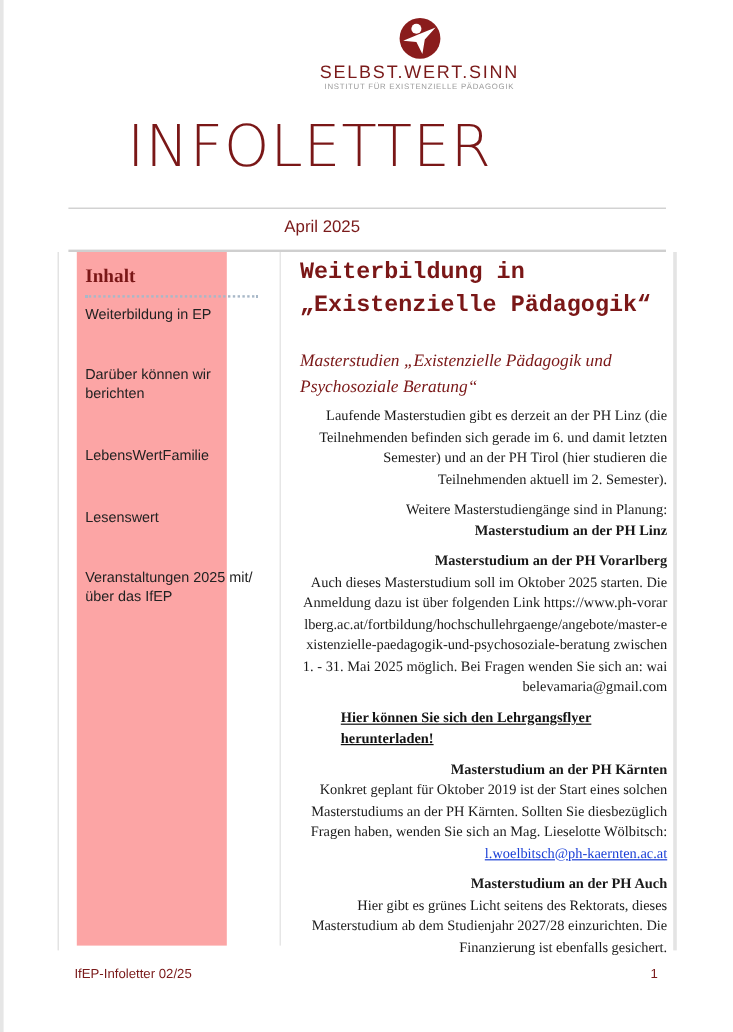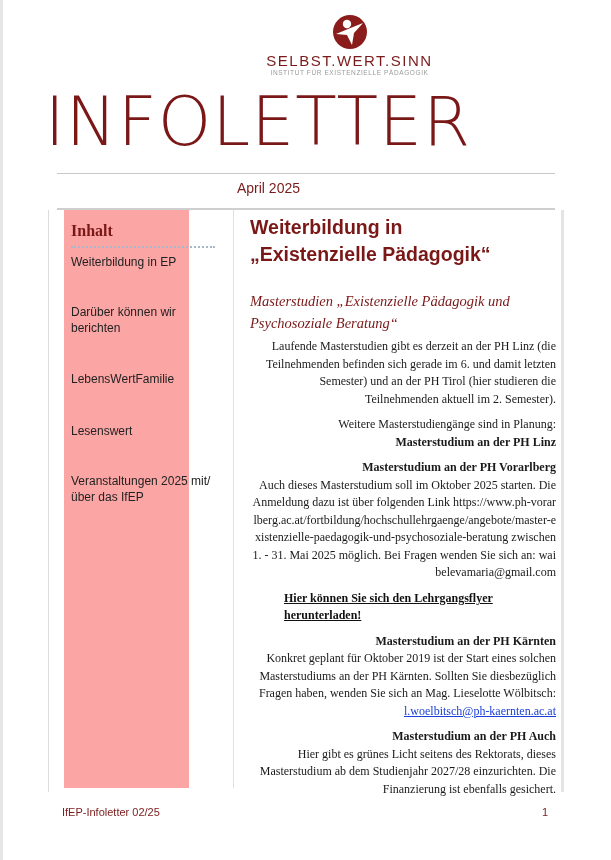--- a/index.html
+++ b/index.html
@@ -19,21 +19,21 @@
       margin-top: 2px; line-height: 17px;
     }
     .logo-sub {
       font-family: "Liberation Sans", sans-serif;
       color: #9a9a9a; font-size: 6.5px; letter-spacing: 0.6px;
       line-height: 8px;
     }
     .masthead {
       position: absolute; left: 0; top: 82px; width: 516px; text-align: center;
       font-family: "DejaVu Sans", sans-serif; font-weight: 200;
-      font-size: 68px; line-height: 80px; color: #7a1717;
+      font-size: 48px; line-height: 80px; color: #7a1717;
       letter-spacing: 1px;
     }
     .rule-top { position: absolute; left: 57px; top: 173px; width: 498px; height: 1px; background: #c8c8c8; }
     .issue-date {
       position: absolute; left: 0; top: 180px; width: 537px; text-align: center;
       font-family: "Liberation Sans", sans-serif; font-size: 14px; color: #7a1a1a;
     }
     .rule-bottom { position: absolute; left: 57px; top: 208px; width: 498px; height: 2px; background: #cfcfcf; }
     .frame-left { position: absolute; left: 48px; top: 210px; width: 1px; height: 582px; background: #dcdcdc; }
     .frame-right { position: absolute; left: 561px; top: 210px; width: 3px; height: 582px; background: #e4e4e4; }
@@ -53,21 +53,21 @@
     }
     .toc-item {
       position: absolute; left: 7px; width: 148px;
       font-family: "Liberation Sans", sans-serif; font-size: 12px; line-height: 16px;
       color: #222; cursor: pointer;
     }
     .divider-v { position: absolute; left: 233px; top: 210px; width: 1px; height: 578px; background: #e0e0e0; }
 
     .main { position: absolute; left: 250px; top: 214px; width: 306px; }
     .main-title {
-      font-family: Liberation Sans, sans-serif; font-weight: bold;
+      font-family: Liberation Mono, monospace; font-weight: bold;
       color: #7a1717; font-size: 19.5px; line-height: 27px; margin: 0;
     }
     .subtitle {
       font-family: "Liberation Serif", serif; font-style: italic;
       color: #7a1717; font-size: 14.5px; line-height: 22px;
       margin-top: 22px;
     }
     .p { font-size: 12px; line-height: 17.5px; margin: 0; text-align: right; }
     .gap-s { height: 4px; }
     .gap-m { height: 8px; }

